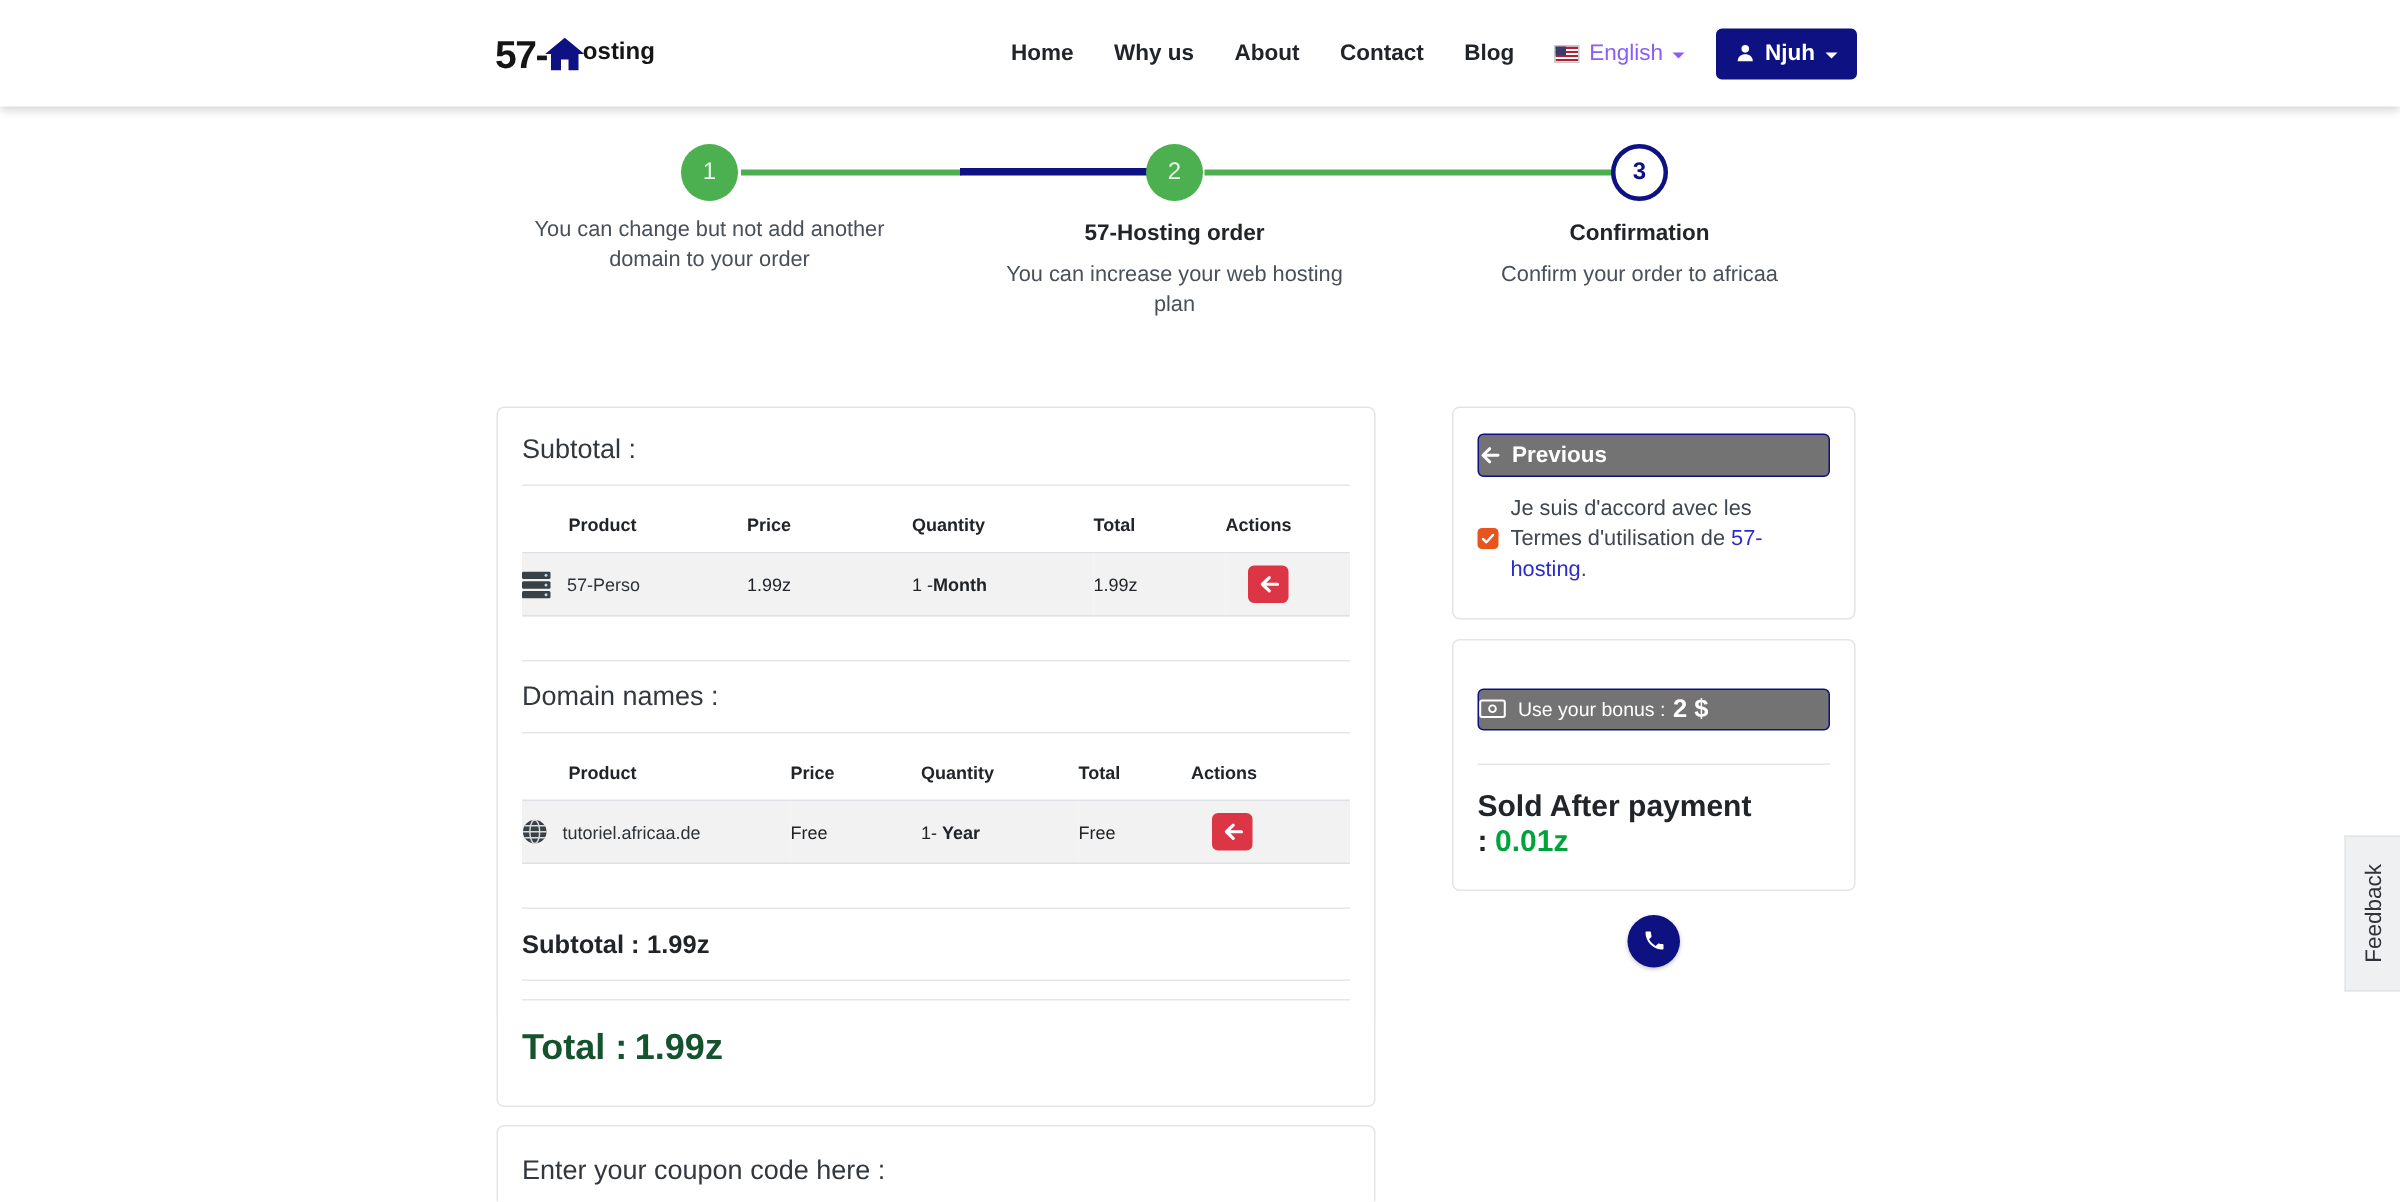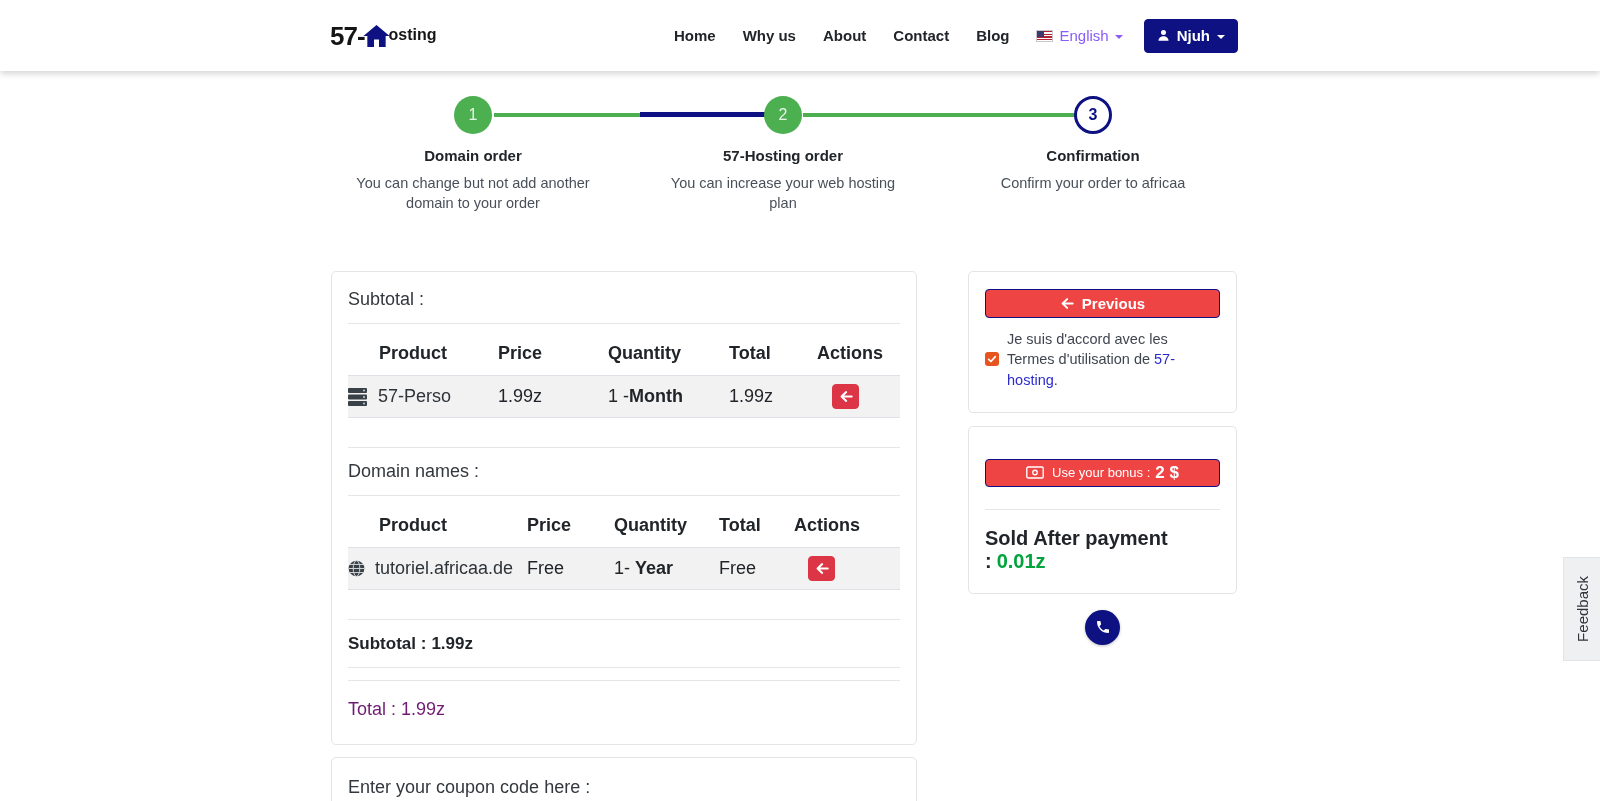--- a/index.html
+++ b/index.html
@@ -47,39 +47,39 @@
   .col-main { width:586px; }
   .col-side { width:269px; display:flex; flex-direction:column; }
   .card { background:#fff; border:1px solid #e2e4e8; border-radius:5px; }
 
   
   .order-card { padding:17px 16px 24px; }
   .section-heading { font-size:18px; font-weight:400; color:#33383e; }
   hr.rule { border:0; border-top:1px solid #e4e6e9; margin:13px 0; }
   hr.rule.gap-top { margin-top:29px; }
   hr.rule.tight { margin:12px 0 2px; }
-  table.items { width:100%; border-collapse:collapse; font-size:18px; color:#212529; table-layout:fixed; }
+  table.items { width:100%; border-collapse:collapse; font-size:12px; color:#212529; table-layout:fixed; }
   table.items th { text-align:left; font-weight:700; padding:6px 0 11px; }
   table.items th.pad { padding-left:31px; }
   table.items td { padding:8px 0; vertical-align:middle; }
   table.items tbody tr { background:#f2f2f2; border-top:1px solid #dee2e6; border-bottom:1px solid #dee2e6; }
   .prod-cell { display:flex; align-items:center; gap:10px; color:#2e3338; }
   .qty b { font-weight:700; }
   .btn-remove { width:27px; height:25px; margin-left:15px; background:#dc3545; border:1px solid #dc3545;
     border-radius:4px; display:inline-flex; align-items:center; justify-content:center; cursor:pointer; }
   .subtotal-line { margin:14px 0 13px; font-size:17px; font-weight:700; color:#212529; }
   .subtotal-line .val { margin-left:5px; }
-  .total-line { margin:18px 0 0; font-size:18px; font-weight:400; color:#701a75; }
+  .total-line { margin:18px 0 0; font-size:24px; font-weight:700; color:#14532d; }
   .total-line .val { margin-left:5px; }
 
   
   .coupon-card { margin-top:12px; padding:19px 16px 20px; }
-  .btn-navy { background:#ef4444; border:1px solid #0d1182; border-radius:4px; color:#fff;
+  .btn-navy { background:#737373; border:1px solid #0d1182; border-radius:4px; color:#fff;
     font-family:inherit; font-size:15px; font-weight:600; cursor:pointer;
-    display:inline-flex; align-items:center; justify-content:center; }
+    display:inline-flex; align-items:center; }
 
   
   .side-card-1 { padding:17px 16px 22px; }
   .btn-prev { width:100%; height:29px; gap:8px; }
   .terms { display:flex; align-items:center; gap:8px; margin-top:11px; }
   .checkbox { width:14px; height:14px; flex-shrink:0; background:#e8541d; border-radius:3px;
     display:inline-flex; align-items:center; justify-content:center; cursor:pointer; }
   .terms-label { font-size:14.5px; color:#3f4650; line-height:1.4; width:188px; }
   .terms-label a { color:#2b2bcd; text-decoration:none; cursor:pointer; }
   .side-card-2 { margin-top:13px; padding:17px 16px 20px; }
@@ -137,21 +137,20 @@
 
   <section class="stepper">
     <div class="conn conn-green-1"></div>
     <div class="conn conn-navy-1"></div>
     <div class="conn conn-green-2"></div>
     <div class="steps">
       <div class="step">
         <div class="step-circle complete">
           <span>1</span>
         </div>
-        <div class="step-title">Domain order</div>
         <div class="step-desc">You can change but not add another domain to your order</div>
       </div>
       <div class="step">
         <div class="step-circle complete">
           <span>2</span>
         </div>
         <div class="step-title">57-Hosting order</div>
         <div class="step-desc">You can increase your web hosting plan</div>
       </div>
       <div class="step">

